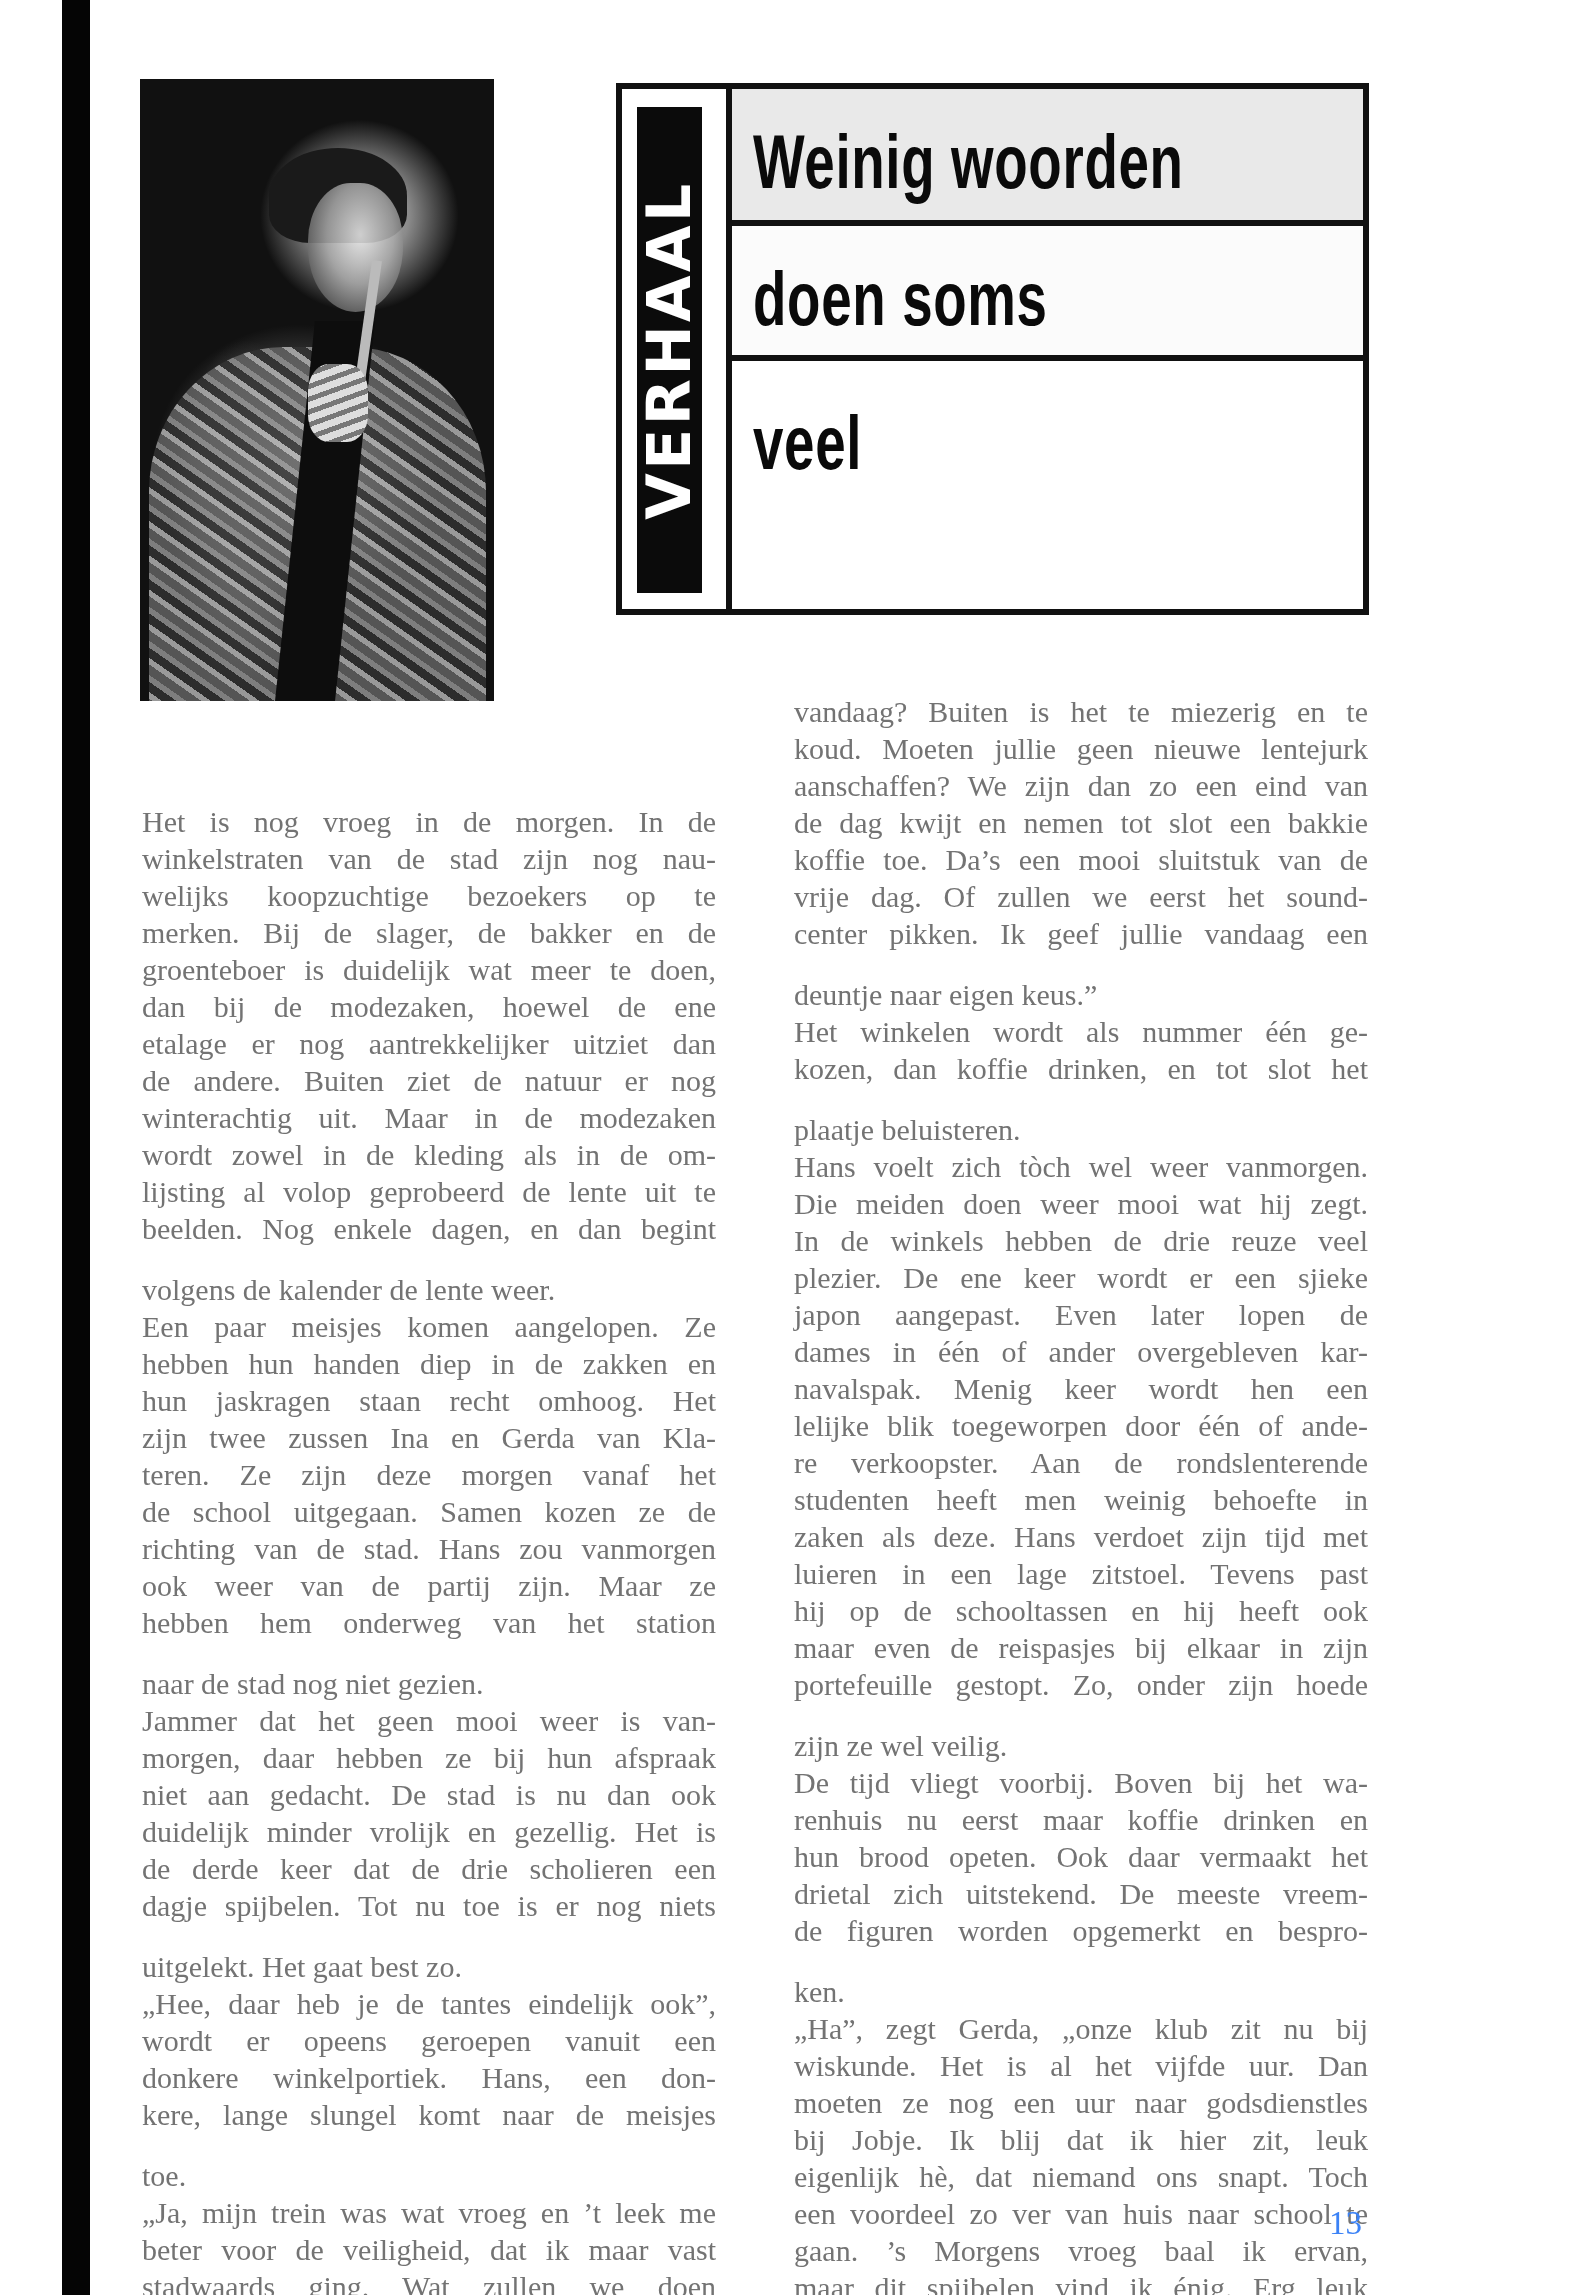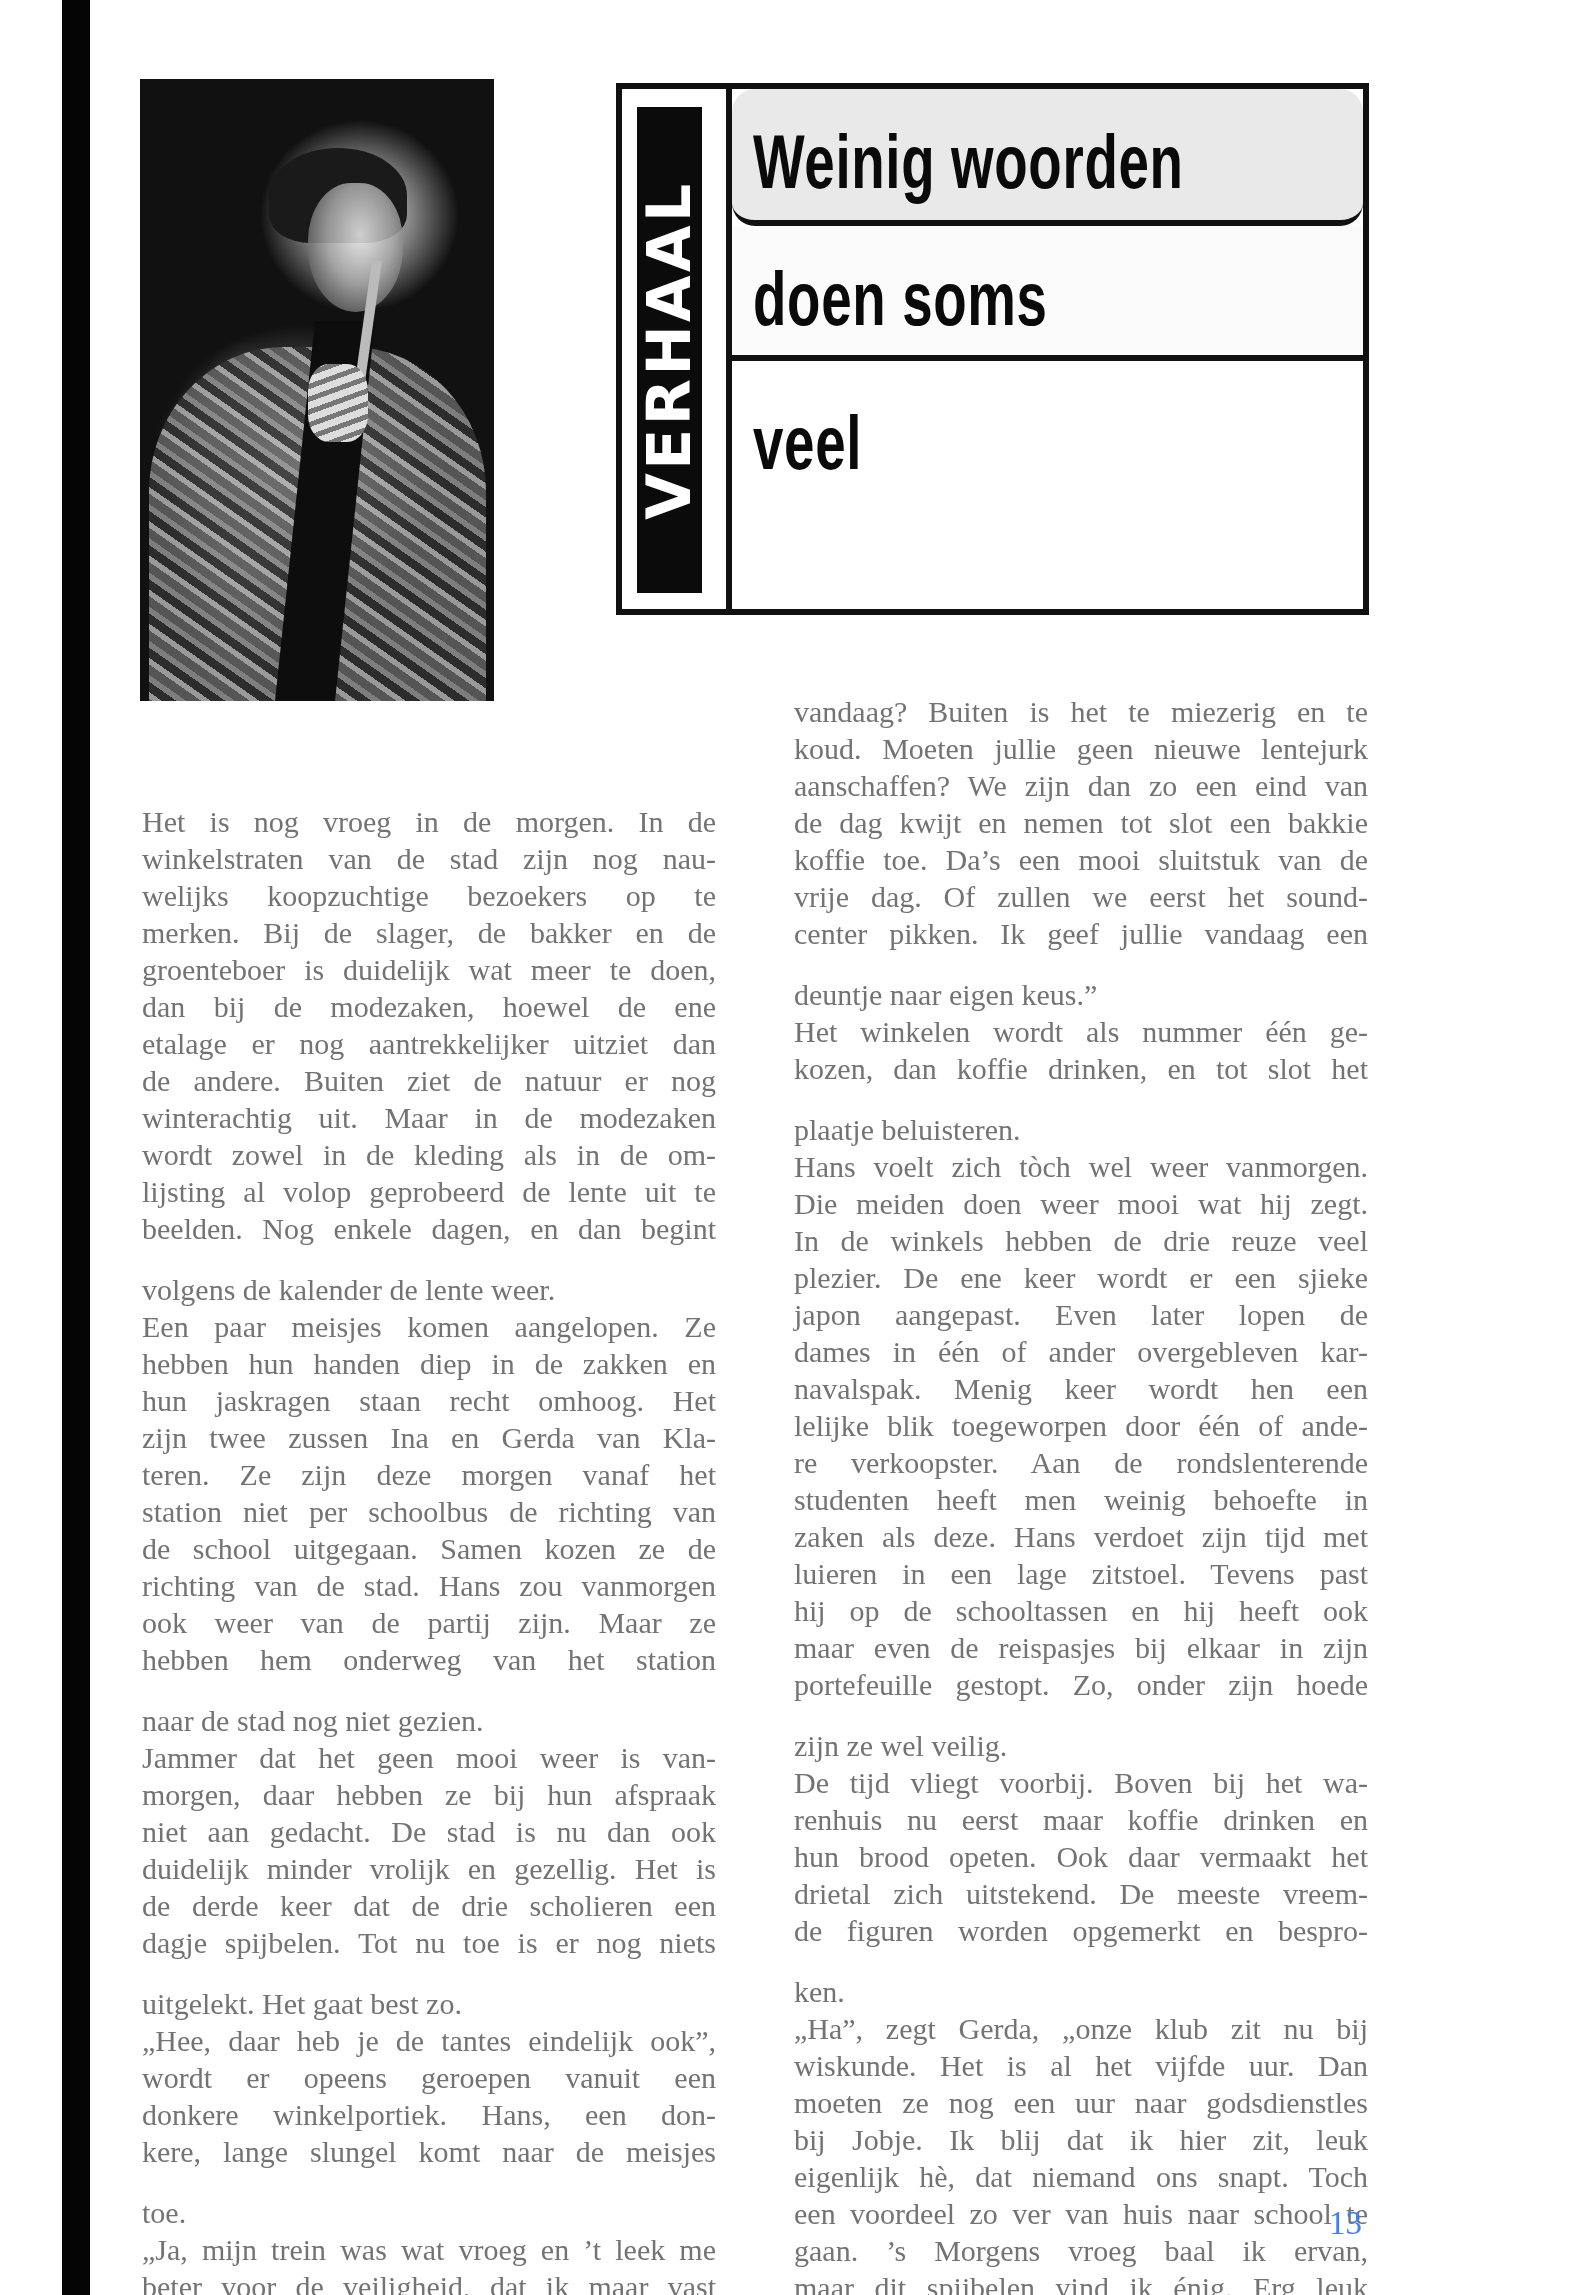--- a/index.html
+++ b/index.html
@@ -23,21 +23,21 @@
   .photo .mic { position: absolute; left: 223px; top: 181px; width: 10.4px; height: 129px; background: #bbb; transform: rotate(8deg); }
 
   .titlebox { position: absolute; left: 616px; top: 83px; width: 753px; height: 532px; box-sizing: border-box;
     border: 6px solid #111; background: #fff; }
   .vbar { position: absolute; left: 14.7px; top: 18px; width: 65px; height: 486px; background: #0b0b0b; }
   .vbar-text { position: absolute; left: 50%; top: 50%; transform: translate(-50%, -50%) rotate(-90deg);
     font-family: "DejaVu Sans", sans-serif; font-weight: bold; color: #fff; font-size: 60px; letter-spacing: 3.5px;
     white-space: nowrap; line-height: 1; }
   .vdivider { position: absolute; left: 104px; top: 0; width: 6px; height: 520px; background: #111; }
   .title-row { position: absolute; left: 110px; width: 631px; box-sizing: border-box; }
-  .title-row.r1 { top: 0; height: 137px; background: #e9e9e9; border-bottom: 6px solid #111; border-radius: 23px; }
+  .title-row.r1 { top: 0; height: 137px; background: #e9e9e9; border-bottom: 6px solid #111; }
   .title-row.r2 { top: 137px; height: 135px; background: #fbfbfb; border-bottom: 6px solid #111; }
   .title-row.r3 { top: 273px; height: 247px; background: #fff; }
   .title-text { position: absolute; left: 21px; font-family: "Liberation Sans", sans-serif; font-weight: bold;
     font-size: 71px; color: #0a0a0a; transform: scaleX(0.72); transform-origin: left center; white-space: nowrap;
     letter-spacing: 0.9px; line-height: 1; }
   .r1 .title-text { top: 35px; font-size: 76px; }
   .r2 .title-text { top: 35px; font-size: 76px; }
   .r3 .title-text { top: 43px; font-size: 76px; }
 
   .col { position: absolute; width: 574px; font-family: "Liberation Serif", serif; font-size: 30px; color: #737373; }
@@ -91,21 +91,20 @@
       <span class="line">winterachtig uit. Maar in de modezaken</span>
       <span class="line">wordt zowel in de kleding als in de om-</span>
       <span class="line">lijsting al volop geprobeerd de lente uit te</span>
       <span class="line">beelden. Nog enkele dagen, en dan begint</span>
       <span class="line last">volgens de kalender de lente weer.</span>
       <span class="line">Een paar meisjes komen aangelopen. Ze</span>
       <span class="line">hebben hun handen diep in de zakken en</span>
       <span class="line">hun jaskragen staan recht omhoog. Het</span>
       <span class="line">zijn twee zussen Ina en Gerda van Kla-</span>
       <span class="line">teren. Ze zijn deze morgen vanaf het</span>
-      <span class="line">station niet per schoolbus de richting van</span>
       <span class="line">de school uitgegaan. Samen kozen ze de</span>
       <span class="line">richting van de stad. Hans zou vanmorgen</span>
       <span class="line">ook weer van de partij zijn. Maar ze</span>
       <span class="line">hebben hem onderweg van het station</span>
       <span class="line last">naar de stad nog niet gezien.</span>
       <span class="line">Jammer dat het geen mooi weer is van-</span>
       <span class="line">morgen, daar hebben ze bij hun afspraak</span>
       <span class="line">niet aan gedacht. De stad is nu dan ook</span>
       <span class="line">duidelijk minder vrolijk en gezellig. Het is</span>
       <span class="line">de derde keer dat de drie scholieren een</span>

